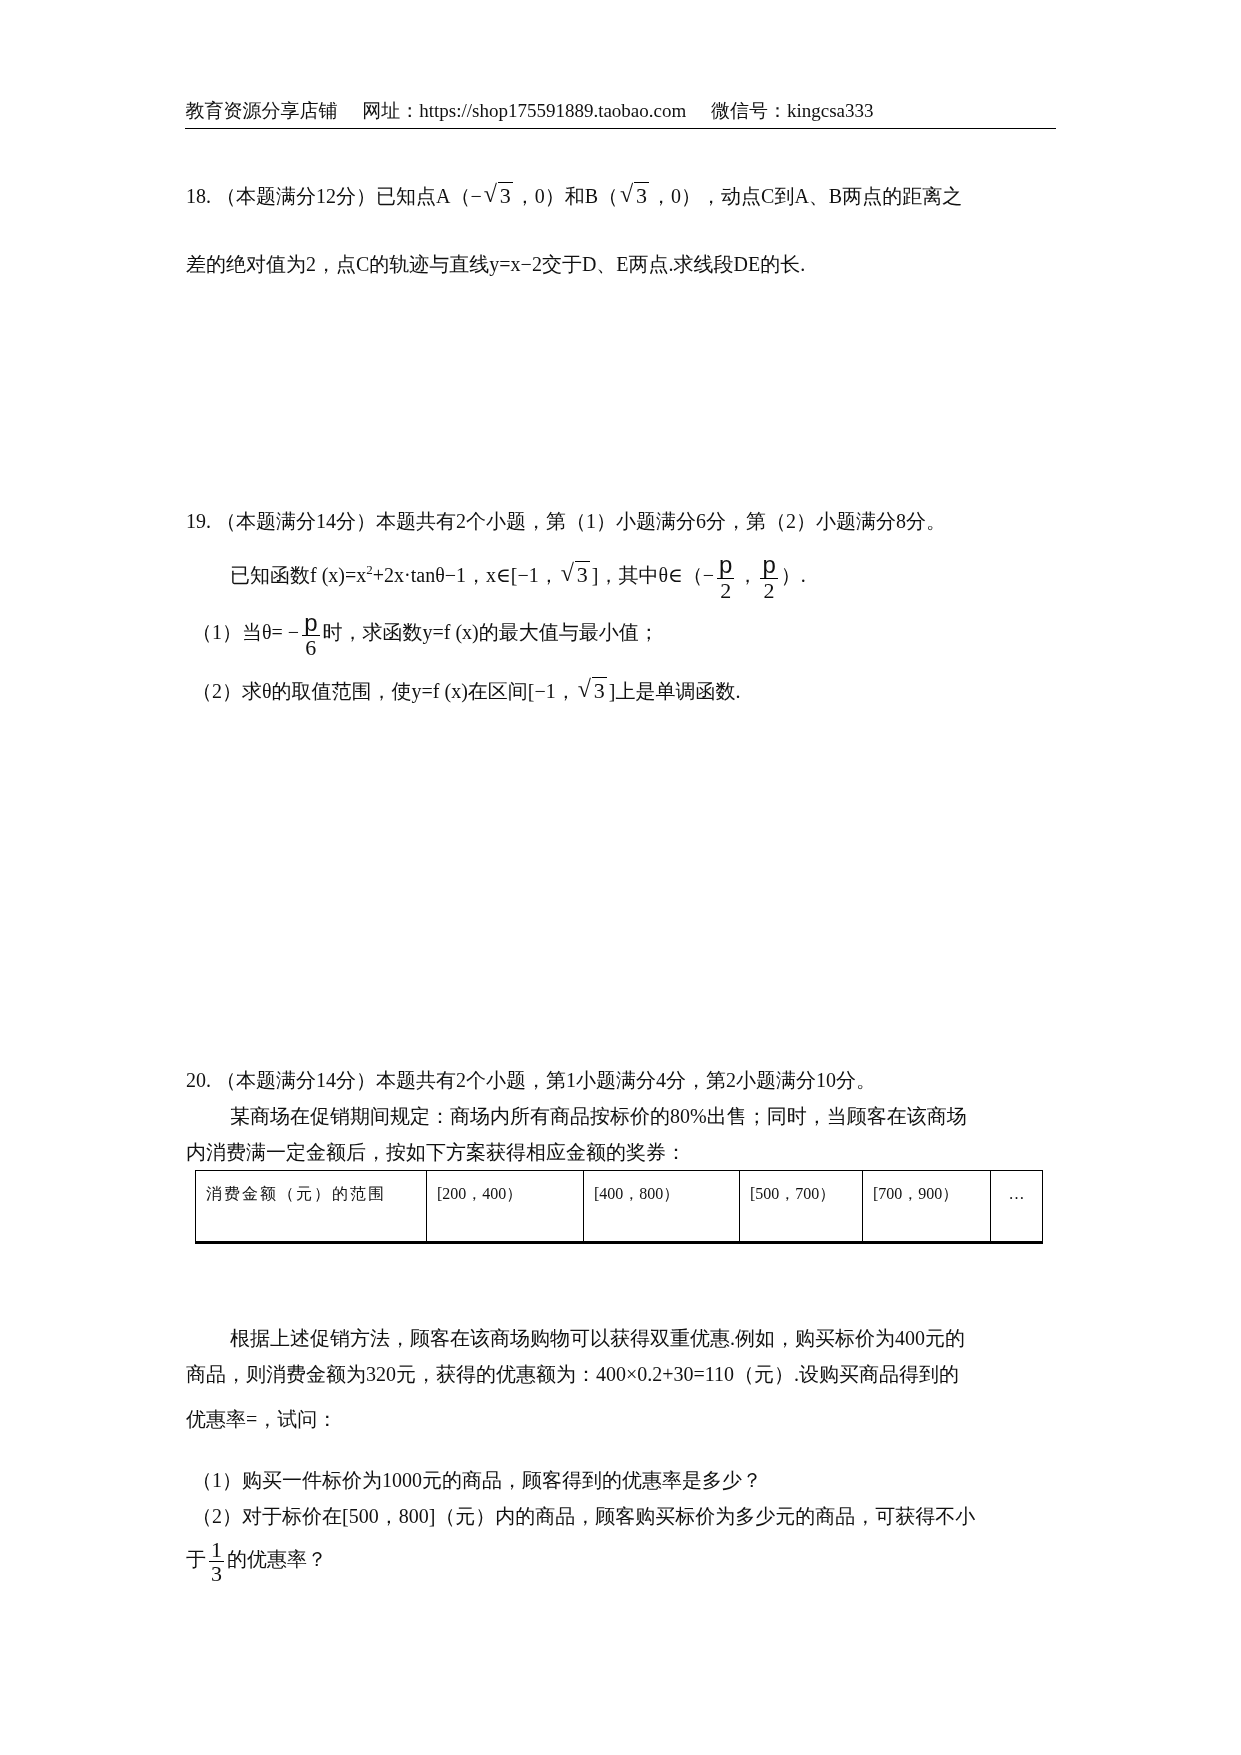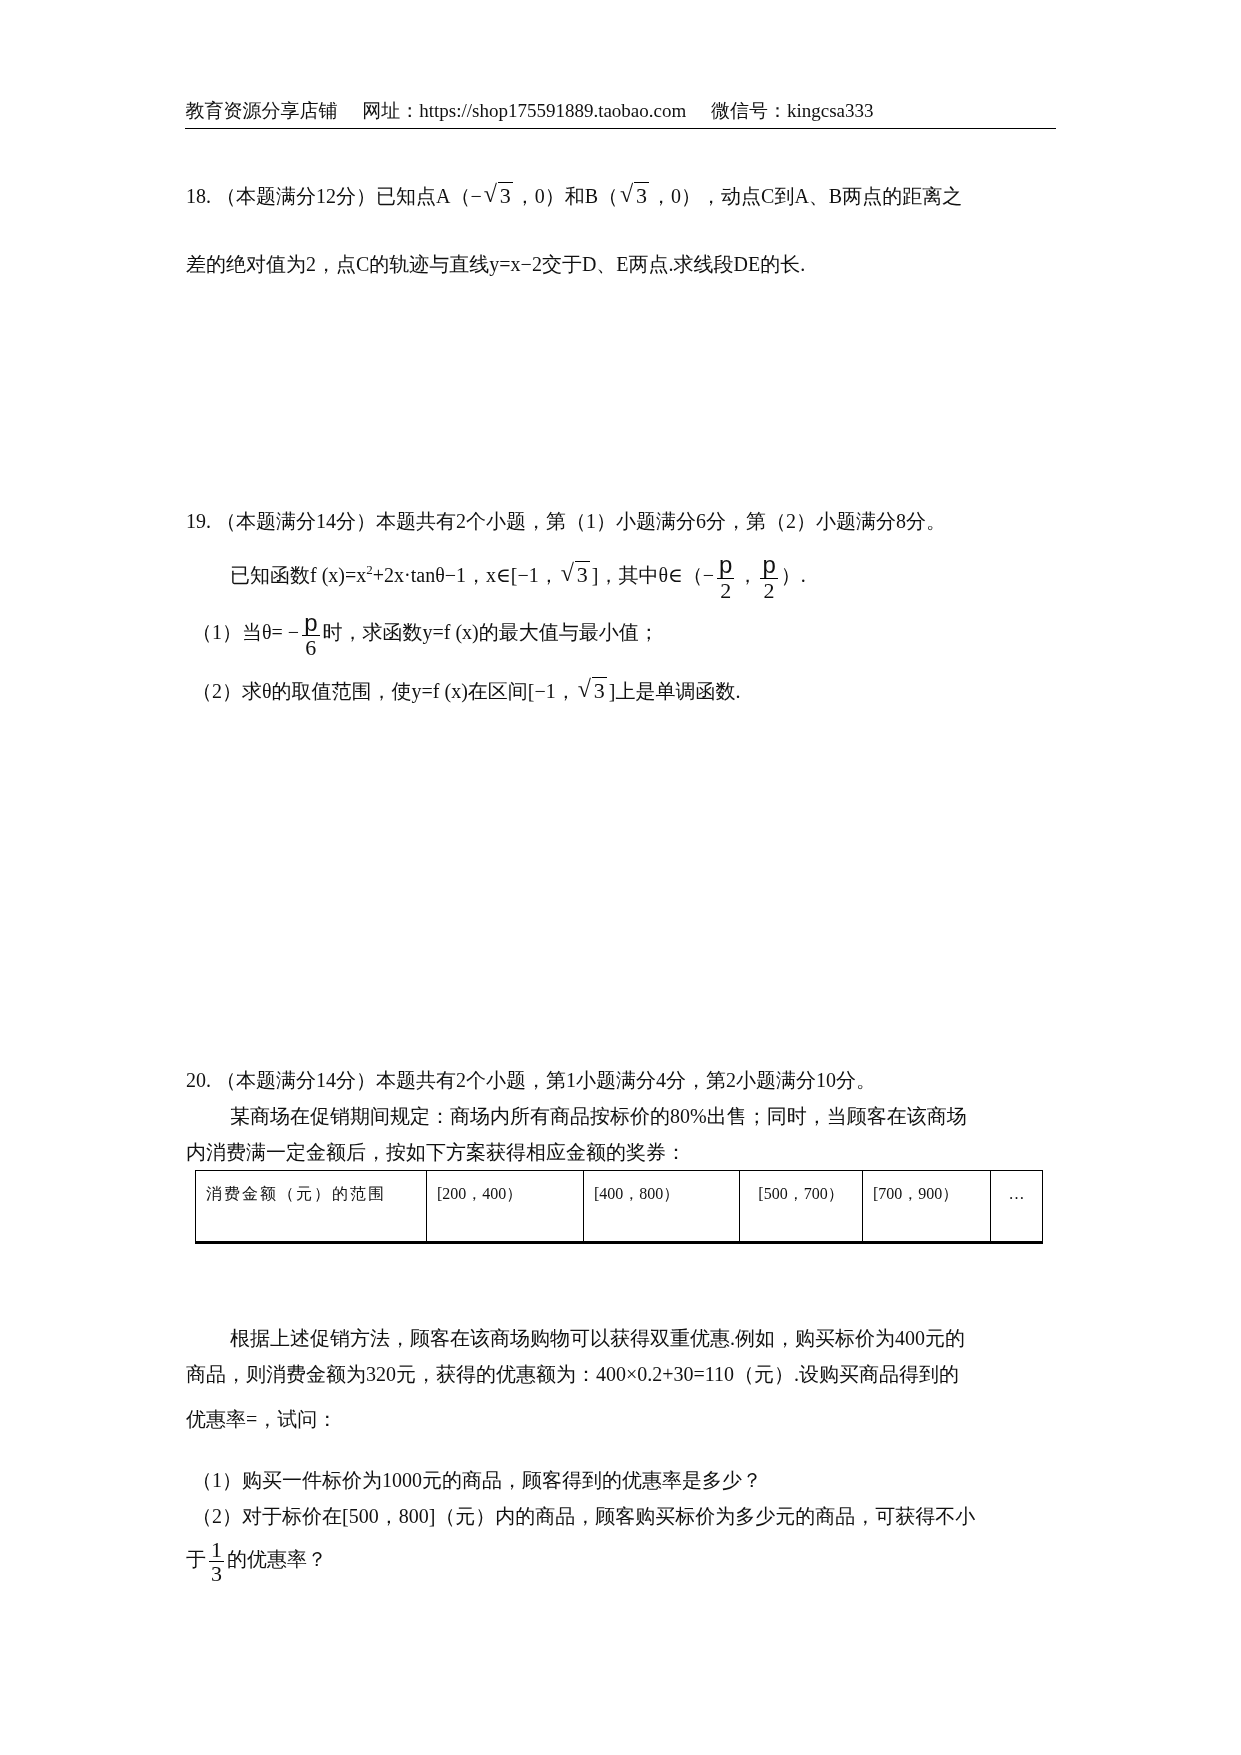--- a/index.html
+++ b/index.html
@@ -70,21 +70,21 @@
       <col style="width:156px">
       <col style="width:123px">
       <col style="width:128px">
       <col style="width:52px">
   </colgroup>
   <tbody>
       <tr class="r1">
     <td style="white-space:normal;letter-spacing:2px;">消费金额（元）的范围</td>
     <td>[200，400）</td>
     <td>[400，800）</td>
-    <td style="white-space:normal;word-break:break-all;text-align:center;">[500，700）</td>
+    <td style="white-space:normal;word-break:break-all;">[500，700）</td>
     <td style="white-space:normal;word-break:break-all;">[700，900）</td>
     <td class="c">…</td>
   </tr>
 </tbody>
   </table>
 
 <div class="abs p" style="left:230px;top:1320px;">根据上述促销方法，顾客在该商场购物可以获得双重优惠.例如，购买标价为400元的</div>
 <div class="abs p" style="left:186px;top:1356px;">商品，则消费金额为320元，获得的优惠额为：400×0.2+30=110（元）.设购买商品得到的</div>
 <div class="abs p" style="left:186px;top:1392px;line-height:54px;">
   <span>优惠率=</span><span>，试问：</span>

